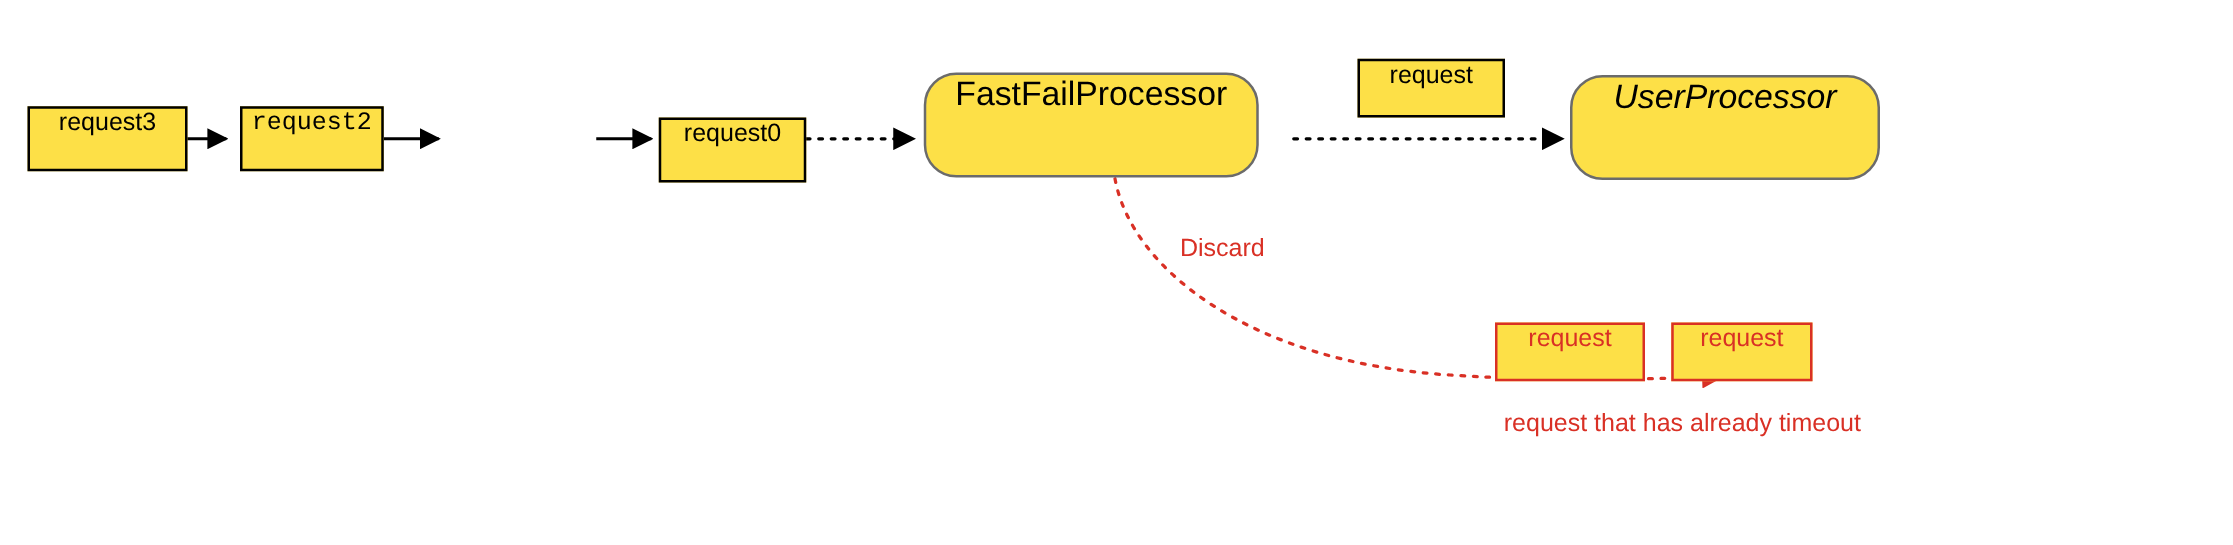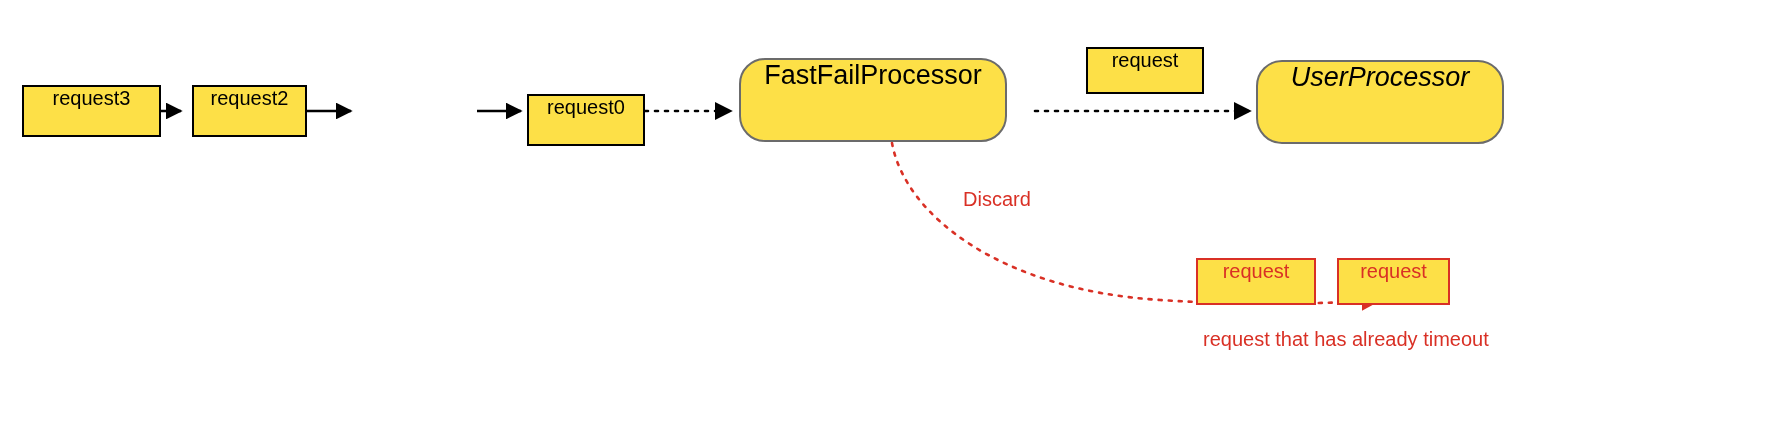--- a/index.html
+++ b/index.html
@@ -109,46 +109,46 @@
 
     <g>
       <line x1="1035" y1="111" x2="1250" y2="111" stroke="#000000" stroke-width="2.6" stroke-dasharray="3 7" stroke-linecap="round" marker-end="url(#arrow-black)"></line>
     </g>
 
     <g>
       <path d="M 892 143 C 905 215, 1000 290, 1160 300 C 1250 306, 1330 303, 1378 301" fill="none" stroke="#d93025" stroke-width="2.6" stroke-dasharray="3 7" stroke-linecap="round" marker-end="url(#arrow-red)"></path>
     </g>
   </svg>
 
-  <div class="node qbox" style="left:22px; top:85px; width:139px;">
+  <div class="node qbox" style="left:22px; top:85px; width:128px;">
     <span>request3</span>
   </div>
 
-  <div class="node qbox" style="left:192px; top:85px; width:115px;">
+  <div class="node qbox" style="left:192px; top:85px; width:115px;font-family:Liberation Mono, monospace;">
     <span>request2</span>
   </div>
 
 
   <div class="node qbox" style="left:527px; top:94px; width:118px;">
     <span>request0</span>
   </div>
 
   <div class="node proc" style="left:739px; top:58px; width:268px;">
     <span>FastFailProcessor</span>
   </div>
 
   <div class="node proc" style="left:1256px; top:60px; width:248px;font-style:italic;">
     <span>UserProcessor</span>
   </div>
 
   <div class="node labelbox" style="left:1086px; top:47px; width:118px;">
     <span>request</span>
   </div>
 
-  <div class="edge-label" style="left:944px; top:188px;margin-left:19px;">
+  <div class="edge-label" style="left:944px; top:188px;">
     <span>Discard</span>
   </div>
 
   <div class="node rbox" style="left:1196px; top:258px; width:120px;">
     <span>request</span>
   </div>
 
   <div class="node rbox" style="left:1337px; top:258px; width:113px;">
     <span>request</span>
   </div>

